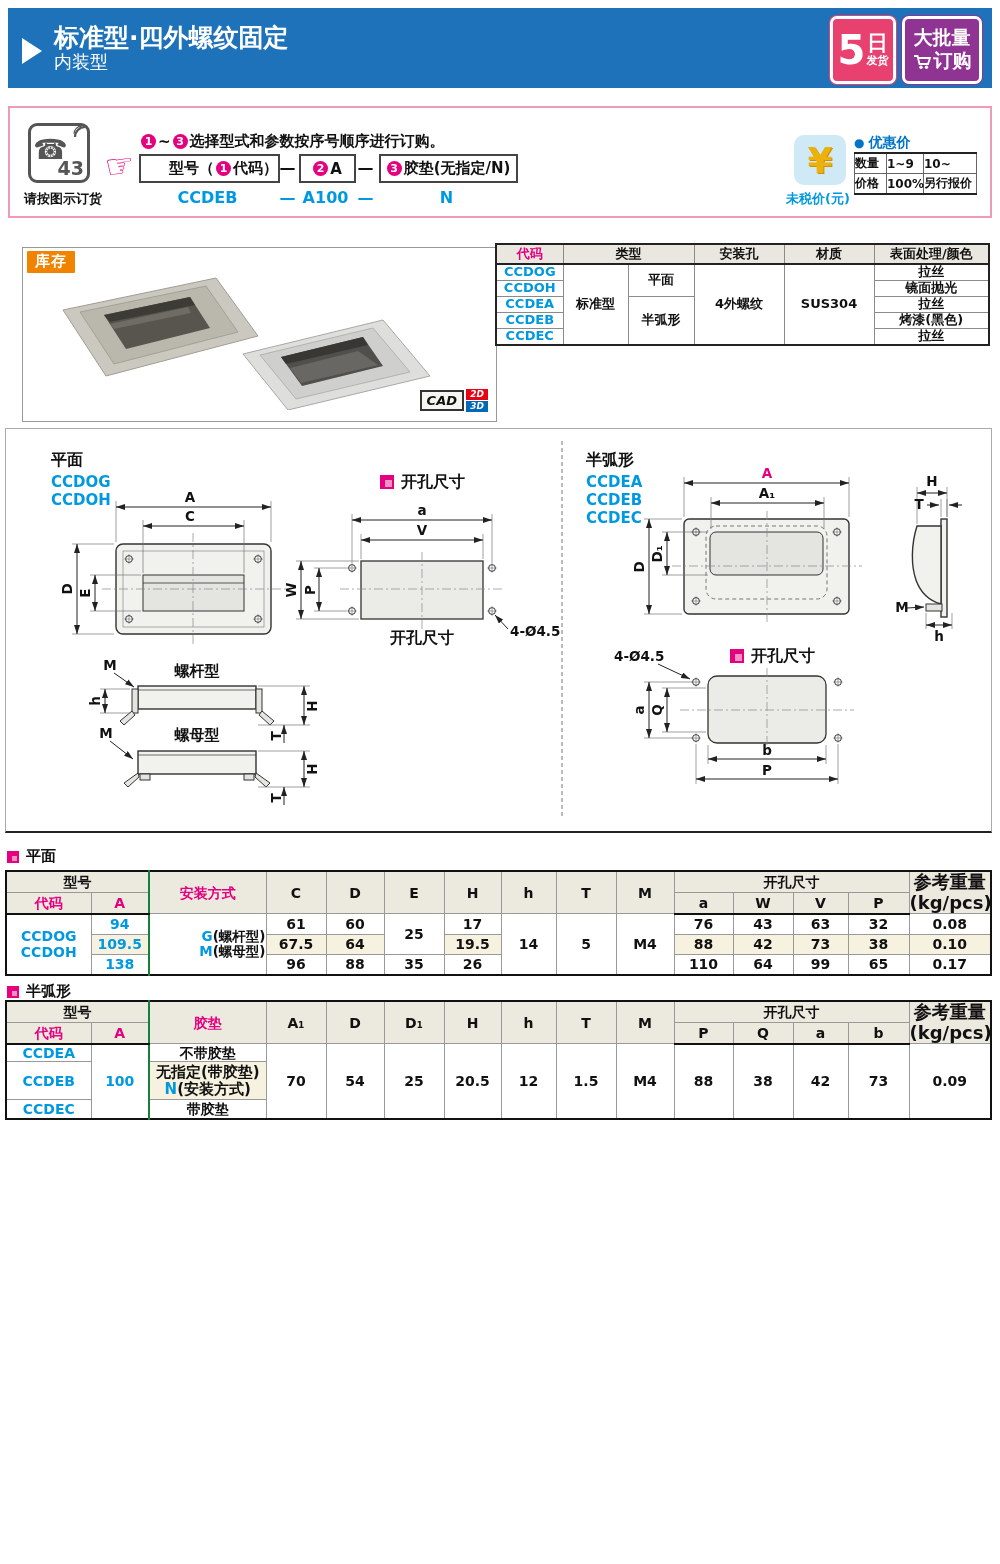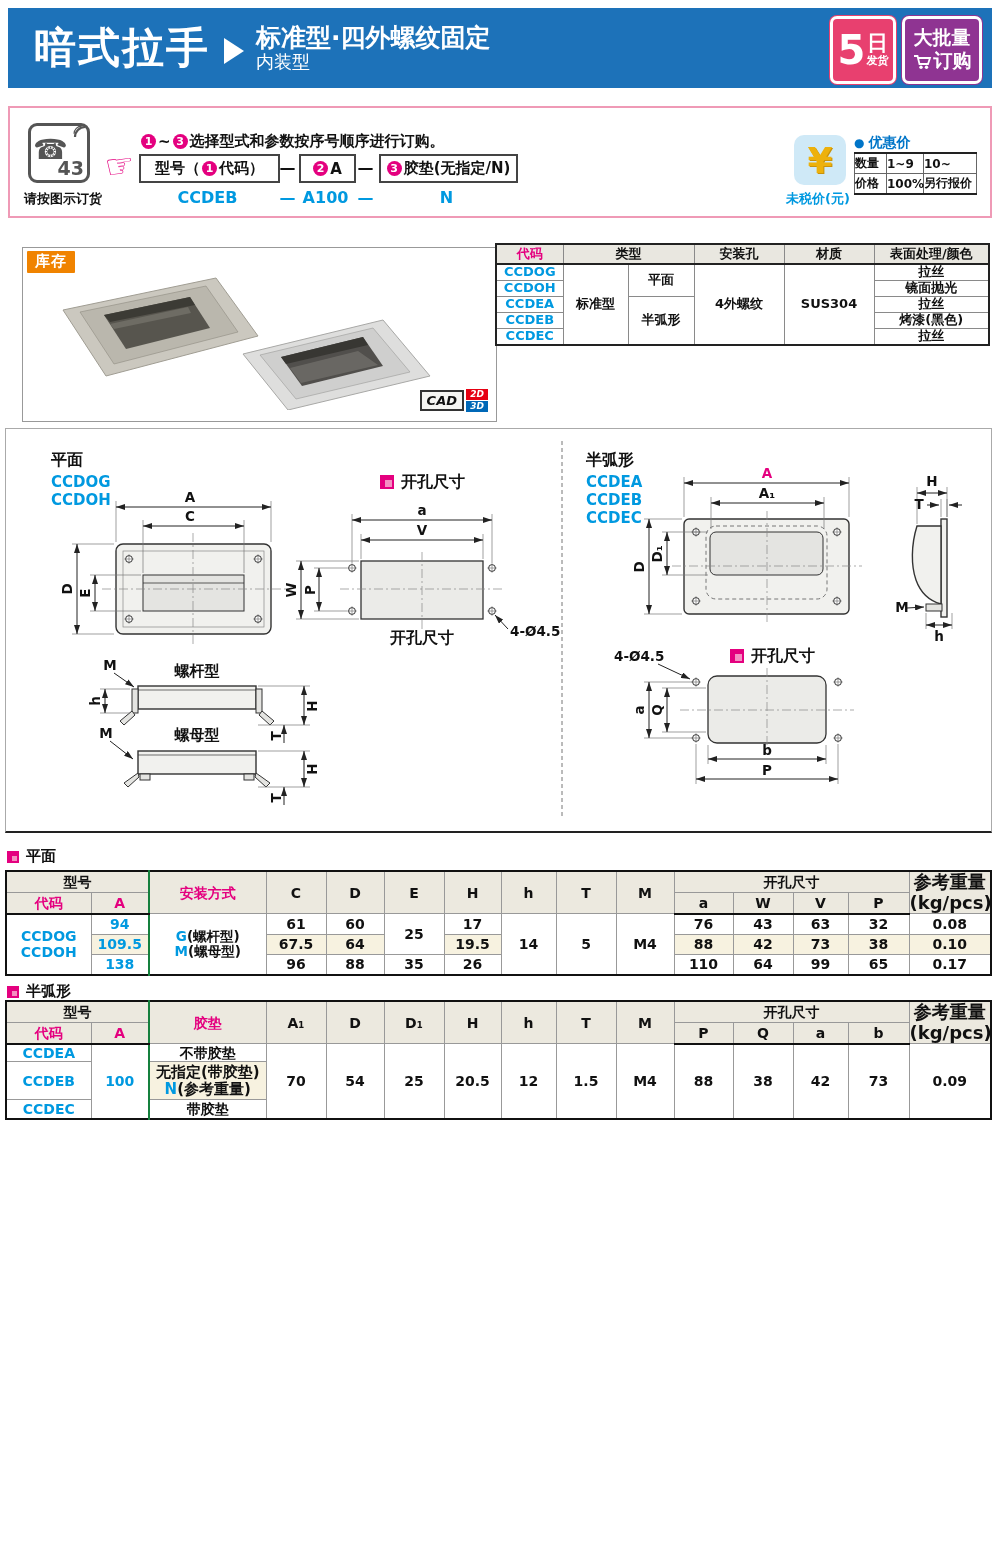--- a/index.html
+++ b/index.html
@@ -91,21 +91,20 @@
   .dim-table .bg2{background:#f7f2e0;}
   .dim-table tr.d td{height:19px;}
   .wt-hdr{font-size:18px;line-height:1.15;}
 </style>
 </head>
 <body>
 
 <div class="page">
 
   <div class="abs hdr-bar">
-    <div class="hdr-title">暗式拉手</div>
     <div class="hdr-arrow"></div>
     <div class="hdr-sub">
       <div class="l1">标准型·四外螺纹固定</div>
       <div class="l2">内装型</div>
     </div>
     <div class="hdr-badges">
       <div class="badge-day">
         <span class="n">5</span>
         <span class="col">
           <span class="u">日</span>
@@ -138,21 +137,21 @@
     <div class="abs phone-note">请按图示订货</div>
     <div class="abs hand">☞</div>
 
     <div class="abs steps-line">
       <span class="stepc">1</span>
       <span>~</span>
       <span class="stepc">3</span>
       <span>选择型式和参数按序号顺序进行订购。</span>
     </div>
 
-    <div class="abs model-box" style="left:129px;top:46px;width:137px;">
+    <div class="abs model-box" style="left:129px;top:46px;width:137px;justify-content:flex-end;">
       <span>型号（</span>
       <span class="stepc">1</span>
       <span>代码）</span>
     </div>
     <div class="abs mdash" style="left:266px;top:50px;width:23px;">—</div>
     <div class="abs model-box" style="left:289px;top:46px;width:53px;">
       <span class="stepc">2</span>
       <span>A</span>
     </div>
     <div class="abs mdash" style="left:342px;top:50px;width:27px;">—</div>
@@ -519,21 +518,21 @@
       <td>W</td>
       <td>V</td>
       <td>P</td>
     </tr>
     <tr class="d">
       <td rowspan="3">
         <div class="blue">CCDOG</div>
         <div class="blue">CCDOH</div>
       </td>
       <td class="blue tr2">94</td>
-      <td rowspan="3" style="font-size:13.5px;">
+      <td rowspan="3" style="font-size:13.5px;text-align:right;">
         <div><span class="blue">G</span><span>(螺杆型)</span></div>
         <div><span class="blue">M</span><span>(螺母型)</span></div>
       </td>
       <td>61</td>
       <td>60</td>
       <td rowspan="2">25</td>
       <td>17</td>
       <td rowspan="3">14</td>
       <td rowspan="3">5</td>
       <td rowspan="3">M4</td>
@@ -630,21 +629,21 @@
       <td rowspan="3">88</td>
       <td rowspan="3">38</td>
       <td rowspan="3">42</td>
       <td rowspan="3">73</td>
       <td rowspan="3">0.09</td>
     </tr>
     <tr style="height:38px;">
       <td class="blue">CCDEB</td>
       <td class="bg2" style="font-size:15px;">
         <div>无指定(带胶垫)</div>
-        <div><span class="blue">N</span><span>(参考重量)</span></div>
+        <div><span class="blue">N</span><span>(安装方式)</span></div>
       </td>
     </tr>
     <tr style="height:19px;">
       <td class="blue">CCDEC</td>
       <td>带胶垫</td>
     </tr>
   </tbody>
     </table>
 
 </div>

